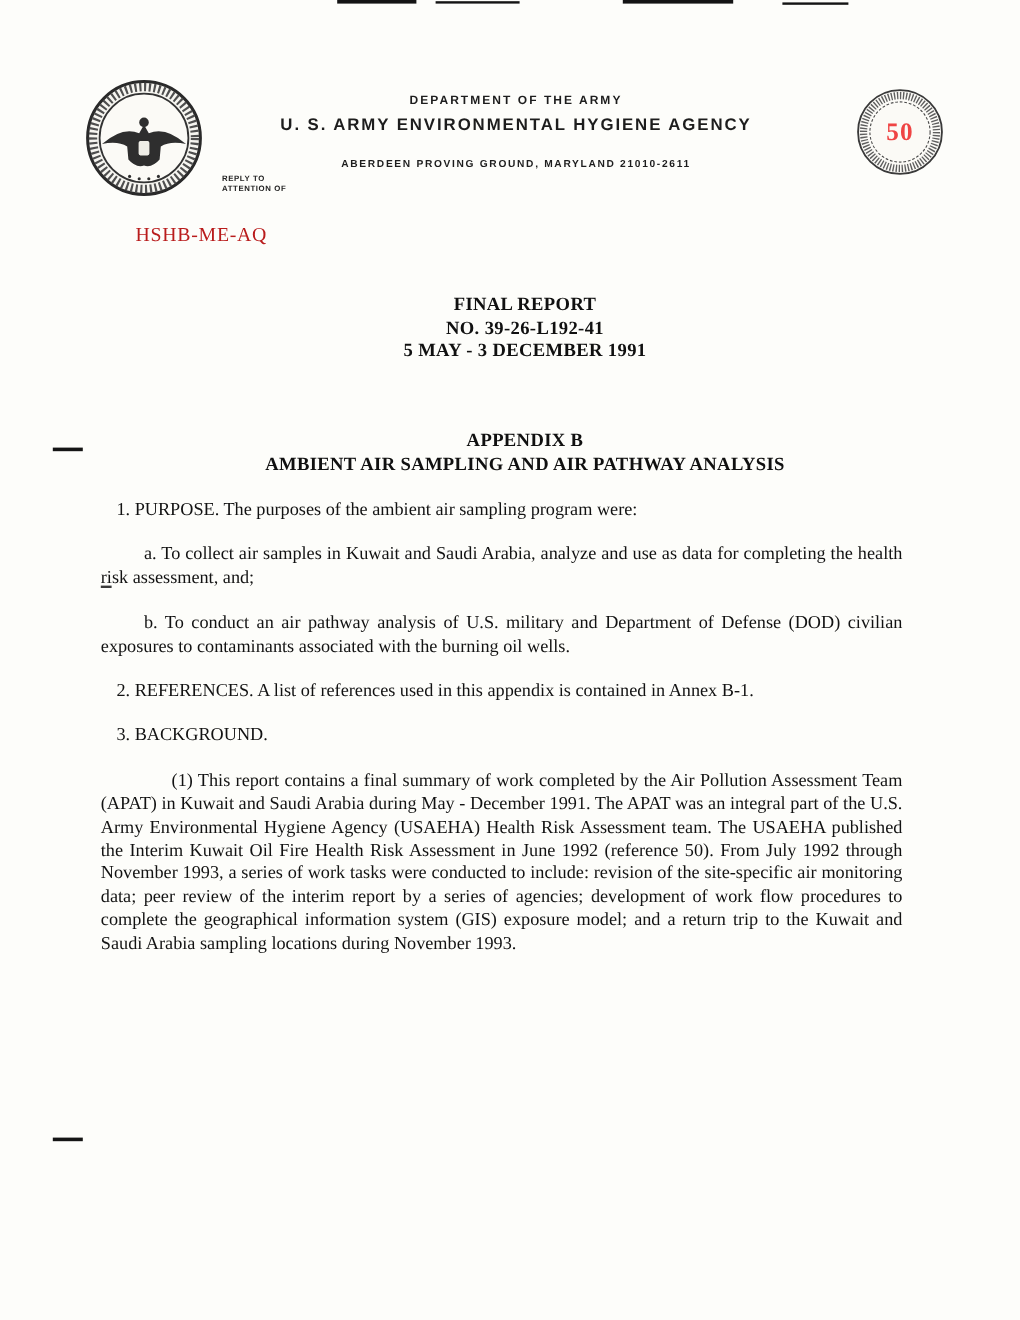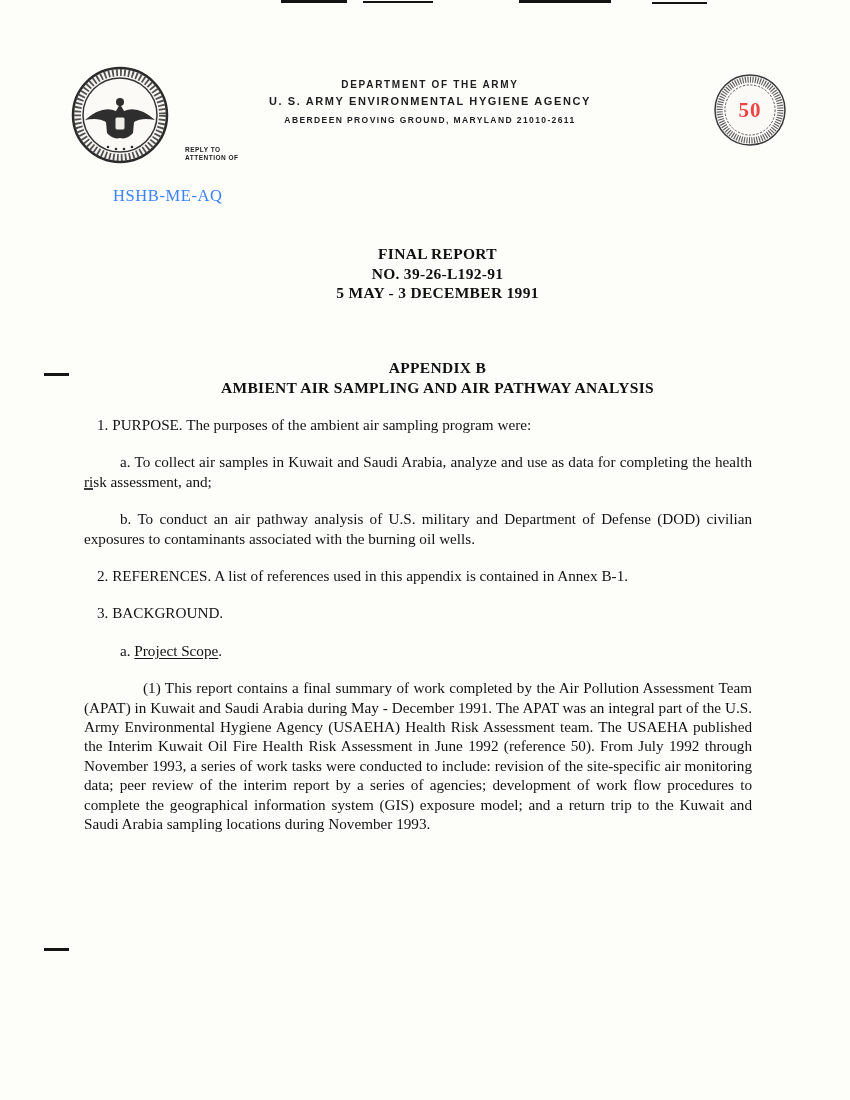--- a/index.html
+++ b/index.html
@@ -42,33 +42,33 @@
   }
 
   
   .letterhead {
     position: absolute; left: 230px; top: 79px; width: 400px;
     text-align: center;
     font-family: "Liberation Sans", sans-serif;
     color: #1d1d1d;
   }
   .lh1 { font-size: 10px; font-weight: bold; letter-spacing: 1.7px; margin-bottom: 5px; }
-  .lh2 { font-size: 11px; font-weight: 600; letter-spacing: 1.6px; margin-bottom: 8px; }
+  .lh2 { font-size: 14px; font-weight: 600; letter-spacing: 1.6px; margin-bottom: 20px; }
   .lh3 { font-size: 8.5px; font-weight: 600; letter-spacing: 1.4px; }
 
   .reply-to {
     position: absolute; left: 185px; top: 146px;
     font-family: "Liberation Sans", sans-serif;
     font-size: 6.5px; font-weight: bold; letter-spacing: 0.5px;
     line-height: 8px; color: #222;
   }
 
   .office-symbol {
     position: absolute; left: 113px; top: 186px;
-    font-size: 16.5px; letter-spacing: 0.6px; color: #3b82f6;
+    font-size: 16.5px; letter-spacing: 0.6px; color: #b91c1c;
   }
 
   
   .title-block, .appendix-block {
     position: absolute; left: 60px; width: 755px;
     text-align: center;
     font-weight: bold;
     font-size: 15.5px; line-height: 19.5px;
     letter-spacing: 0.3px; color: #101010;
   }
@@ -135,36 +135,35 @@
       <circle cx="50" cy="50" r="40" fill="none" stroke="#5e5e5e" stroke-width="8" stroke-dasharray="1.5 1.8"></circle>
       <circle cx="50" cy="50" r="33" fill="#fbfaf6" stroke="#4a4a4a" stroke-width="1.2" stroke-dasharray="3 2"></circle>
     </svg>
     <span class="seal-number">50</span>
   </div>
 
   <div class="office-symbol">HSHB-ME-AQ</div>
 
   <div class="title-block">
     <div>FINAL REPORT</div>
-    <div>NO. 39-26-L192-91</div>
+    <div>NO. 39-26-L192-41</div>
     <div>5 MAY - 3 DECEMBER 1991</div>
   </div>
 
   <div class="appendix-block">
     <div>APPENDIX B</div>
     <div>AMBIENT AIR SAMPLING AND AIR PATHWAY ANALYSIS</div>
   </div>
 
   <div class="body-text">
     <p class="ind1">1. PURPOSE.  The purposes of the ambient air sampling program were:</p>
     <p class="ind2">a.  To collect air samples in Kuwait and Saudi Arabia, analyze and use as data for completing the health risk assessment, and;</p>
     <p class="ind2">b.  To conduct an air pathway analysis of U.S. military and Department of Defense (DOD) civilian exposures to contaminants associated with the burning oil wells.</p>
     <p class="ind1">2. REFERENCES.  A list of references used in this appendix is contained in Annex B-1.</p>
     <p class="ind1">3. BACKGROUND.</p>
-    <p class="ind2"><span>a.  </span><span class="u">Project Scope</span><span>.</span></p>
     <p class="ind3">(1)  This report contains a final summary of work completed by the Air Pollution Assessment Team (APAT) in Kuwait and Saudi Arabia during May - December 1991.  The APAT was an integral part of the U.S. Army Environmental Hygiene Agency (USAEHA) Health Risk Assessment team.  The USAEHA published the Interim Kuwait Oil Fire Health Risk Assessment in June 1992 (reference 50).  From July 1992 through November 1993, a series of work tasks were conducted to include:  revision of the site-specific air monitoring data; peer review of the interim report by a series of agencies; development of work flow procedures to complete the geographical information system (GIS) exposure model; and a return trip to the Kuwait and Saudi Arabia sampling locations during November 1993.</p>
   </div>
 
   <div class="margin-dash md1"></div>
   <div class="margin-dash md2"></div>
   <div class="margin-dash md3"></div>
 
 
 </div>
 

